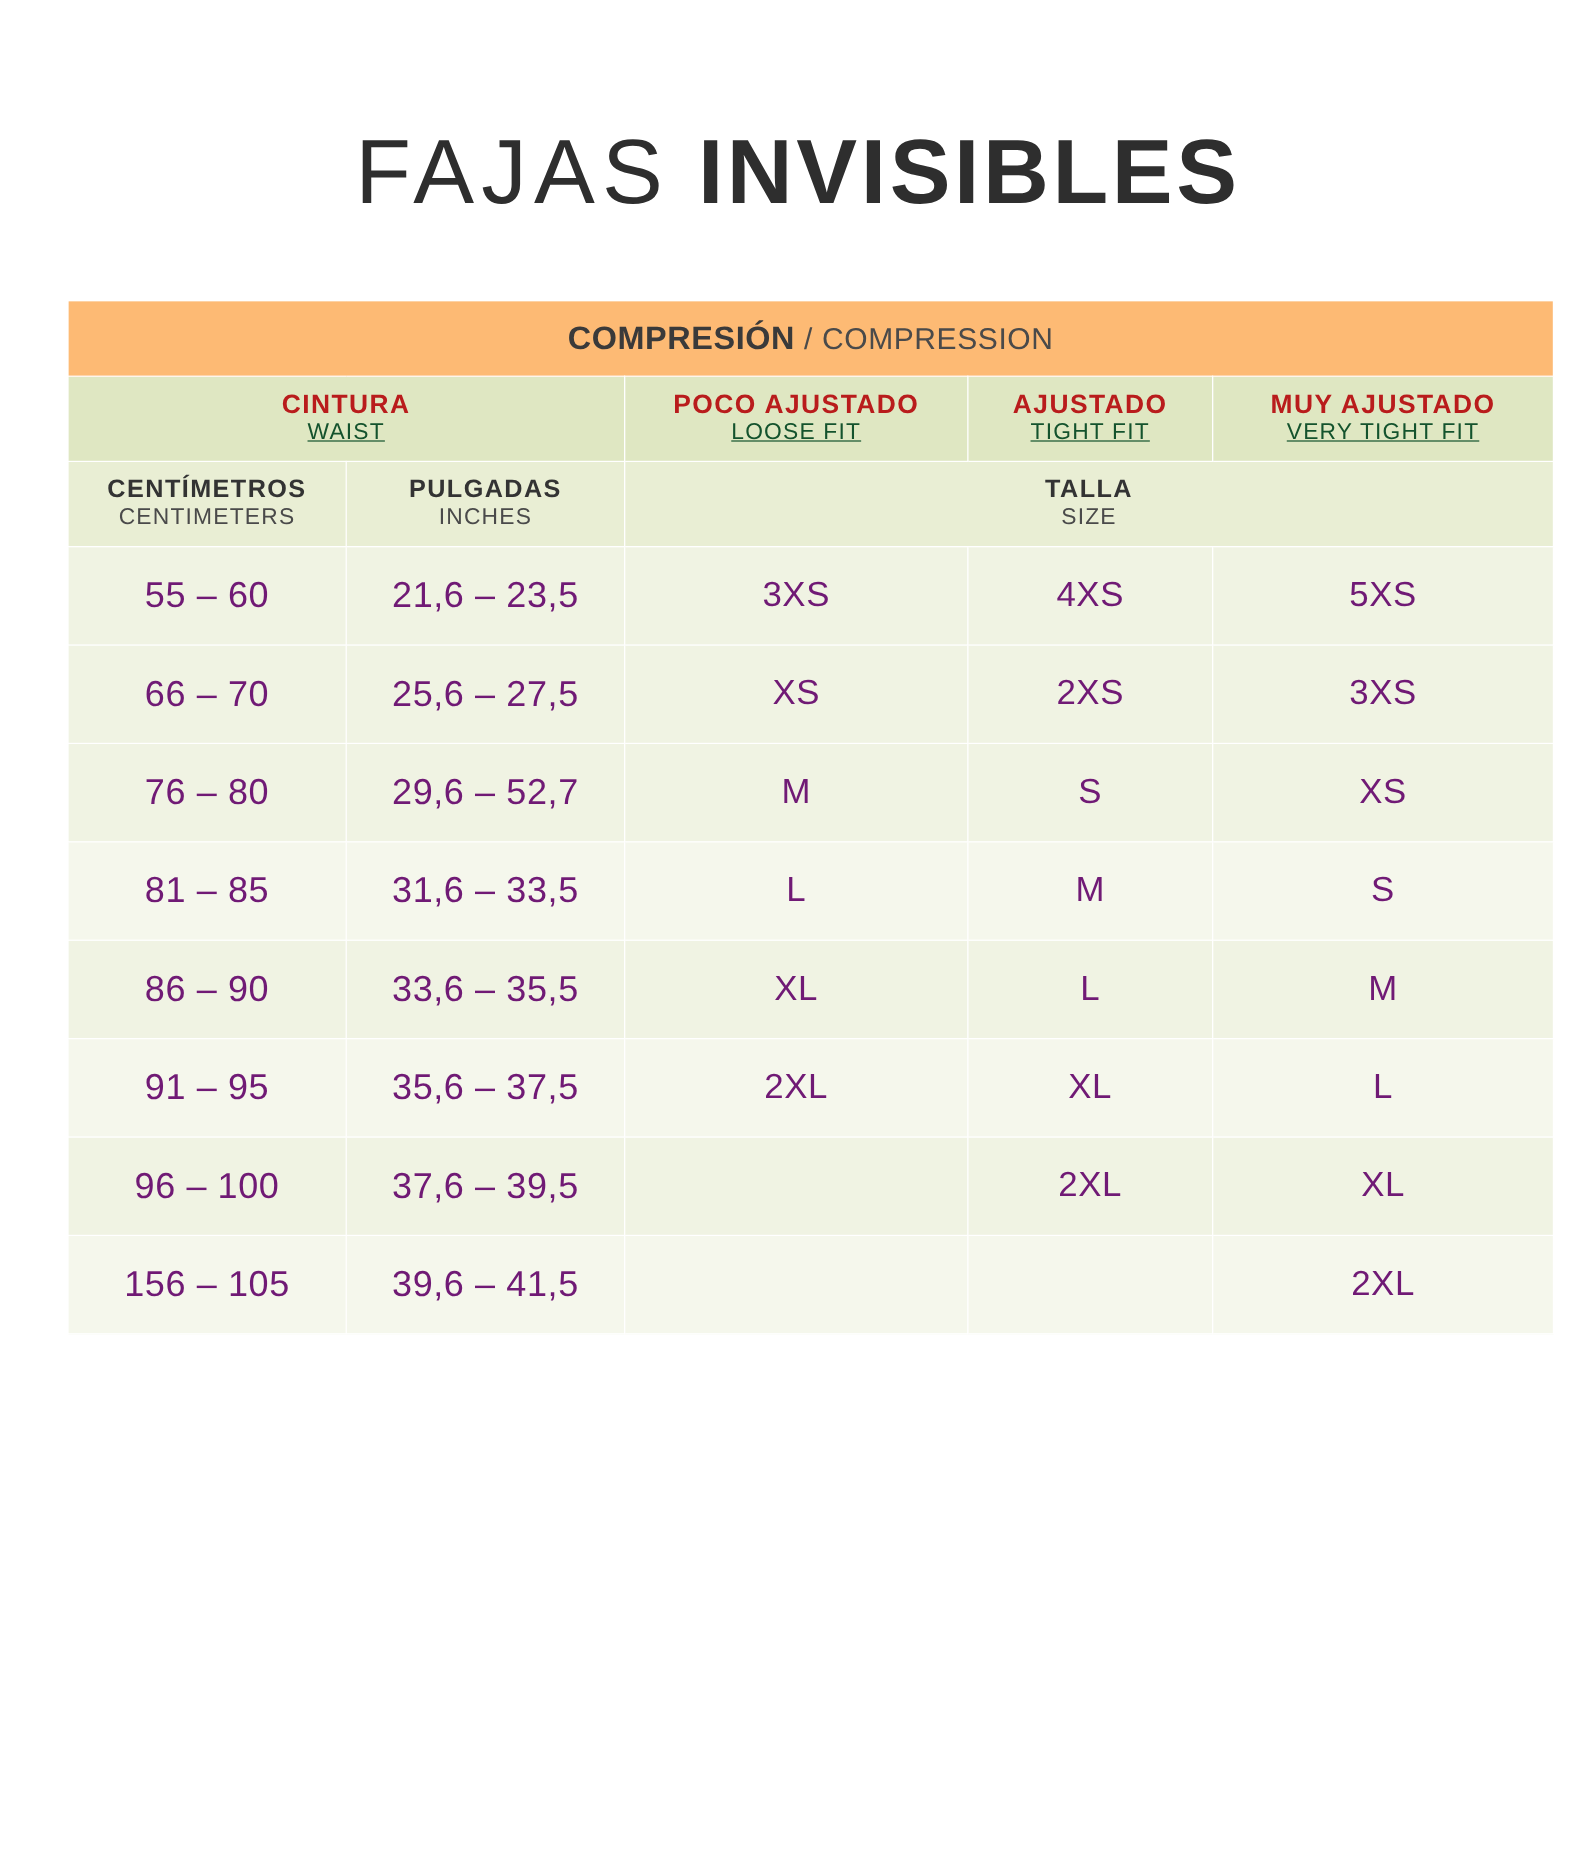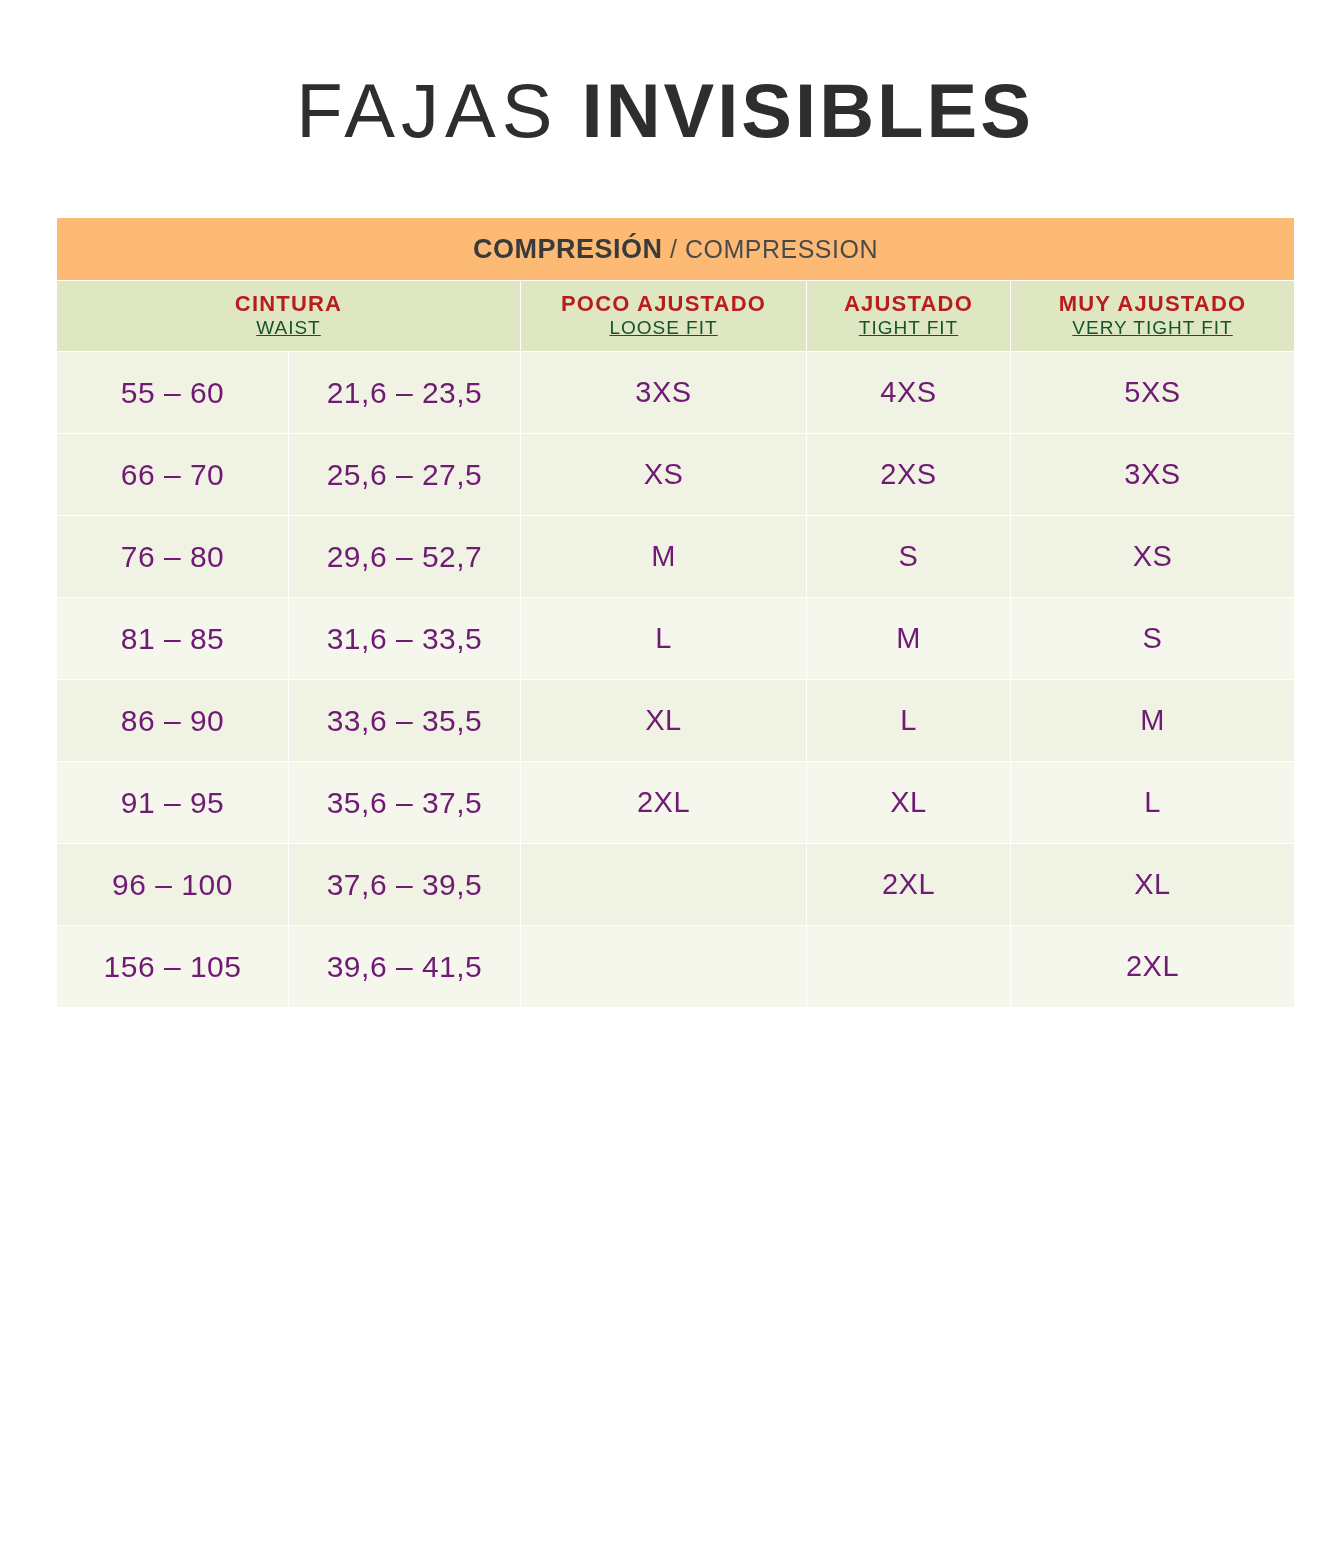--- a/index.html
+++ b/index.html
@@ -15,21 +15,21 @@
     -webkit-font-smoothing: antialiased;
   }
   .page {
     width: 1330px;
     height: 1552px;
     position: relative;
     box-sizing: border-box;
   }
   .title {
     text-align: center;
-    padding-top: 73px;
+    padding-top: 106px;
     font-size: 76px;
     letter-spacing: 2px;
     color: #2e2e2e;
     line-height: 1;
     font-weight: 400;
   }
   .title .light {
     font-weight: 300;
     letter-spacing: 6px;
   }
@@ -166,20 +166,34 @@
           </th>
           <th class="hdr1">
             <span class="es">AJUSTADO</span>
             <span class="en">TIGHT FIT</span>
           </th>
           <th class="hdr1">
             <span class="es">MUY AJUSTADO</span>
             <span class="en">VERY TIGHT FIT</span>
           </th>
         </tr>
+        <tr>
+          <th class="hdr2">
+            <span class="es">CENTÍMETROS</span>
+            <span class="en">CENTIMETERS</span>
+          </th>
+          <th class="hdr2">
+            <span class="es">PULGADAS</span>
+            <span class="en">INCHES</span>
+          </th>
+          <th class="hdr2" colspan="3">
+            <span class="es">TALLA</span>
+            <span class="en">SIZE</span>
+          </th>
+        </tr>
       </thead>
       <tbody>
           <tr>
             <td class="body-cell measure">55 – 60</td>
             <td class="body-cell measure">21,6 – 23,5</td>
             <td class="body-cell ">3XS</td>
             <td class="body-cell ">4XS</td>
             <td class="body-cell ">5XS</td>
           </tr>
           <tr>

